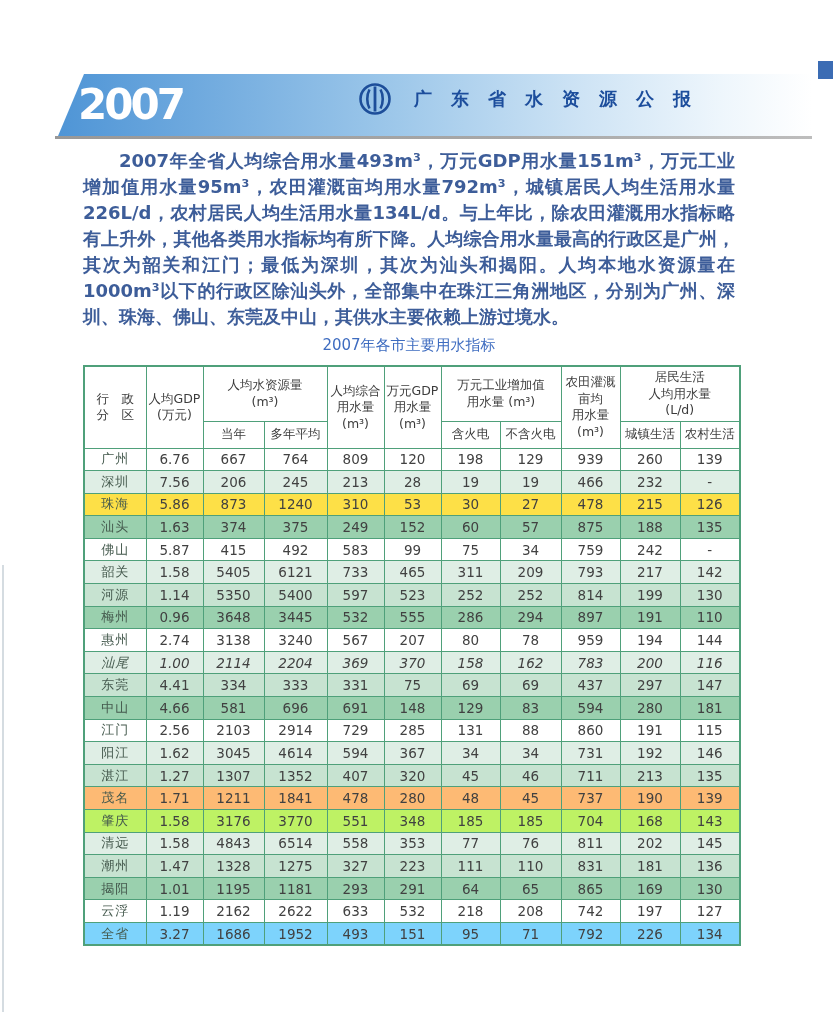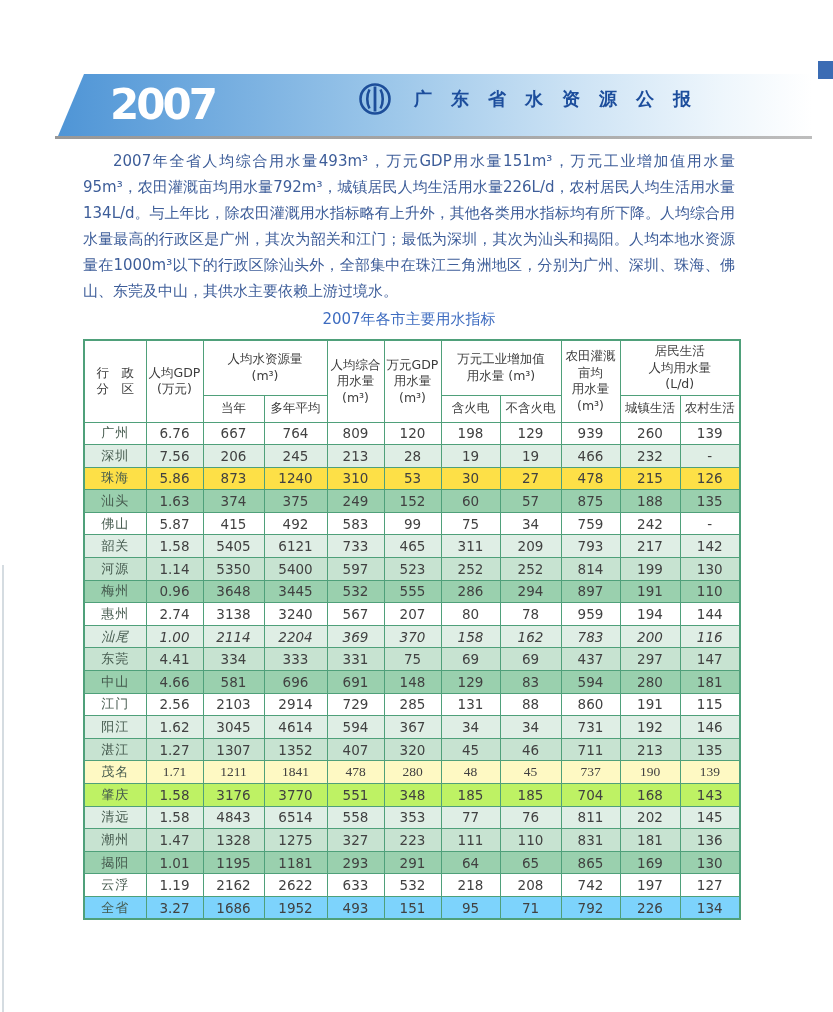--- a/index.html
+++ b/index.html
@@ -5,37 +5,37 @@
   * { margin:0; padding:0; box-sizing:border-box; }
   html,body { width:833px; height:1012px; background:#ffffff; overflow:hidden;
     font-family:"DejaVu Sans","Liberation Sans",sans-serif; position:relative; }
 
   
   .banner { position:absolute; left:58px; top:74px; width:754px; height:62px;
     background:linear-gradient(90deg,#4f95d6 0%,#6ea9de 18%,#9ec8ea 45%,#cfe4f5 70%,#eef6fc 88%,#ffffff 100%);
     clip-path:polygon(26px 0, 100% 0, 100% 100%, 0 100%);
     display:flex; align-items:center; }
   .banner-year { color:#ffffff; font-size:42px; font-weight:bold; letter-spacing:-3px;
-    margin-left:52px; line-height:1; }
+    margin-left:20px; line-height:1; }
   .banner-title-group { position:absolute; left:300px; top:0; height:50px;
     display:flex; align-items:center; }
   .logo { margin-right:22px; display:block; }
   .bulletin-title { color:#1c4d9c; font-size:18px; font-weight:bold; letter-spacing:19px;
     white-space:nowrap; }
   .banner-shadow { position:absolute; left:55px; top:136px; width:757px; height:3px;
     background:linear-gradient(90deg,#989898 0%,#a8a8a8 60%,#bdbdbd 100%); }
   .edge-tab { position:absolute; right:0; top:61px; width:15px; height:18px; background:#3b6cb4; }
   .scan-line-left { position:absolute; left:2px; top:565px; width:2px; height:447px;
     background:rgba(172,186,196,0.5); }
 
   
   .content { position:absolute; left:83px; top:148px; width:652px; }
   .section-heading { color:#1f97a6; font-size:19px; font-weight:bold; margin-bottom:15px; }
-  .body-paragraph { color:#3d5d99; font-size:15px; line-height:26px; text-align:justify;
-    text-indent:2em; }
+  .body-paragraph { color:#3d5d99; font-size:18px; line-height:26px; text-align:justify;
+    text-indent:2em;font-weight:bold; }
   .table-title { color:#3e6cc0; font-size:15px; text-align:center; margin:6px 0 10px 0; }
 
   
   table.indicators { width:656px; border-collapse:collapse; table-layout:fixed;
     border:2px solid #4fa07a; }
   .indicators th, .indicators td { border:1px solid #4fa07a; text-align:center;
     vertical-align:middle; overflow:hidden; }
   .indicators thead th { font-weight:normal; color:#3c3c3c; font-size:12.5px; line-height:1.32;
     white-space:pre-line; background:#ffffff; padding:2px 0; }
   .indicators thead tr.h1 th { height:45px; }
@@ -302,21 +302,21 @@
           <td>1307</td>
           <td>1352</td>
           <td>407</td>
           <td>320</td>
           <td>45</td>
           <td>46</td>
           <td>711</td>
           <td>213</td>
           <td>135</td>
         </tr>
-        <tr style="background: #fef9c3; font-family: Liberation Serif, serif;">
+        <tr style="background: #fdba74;">
           <td class="region">茂名</td>
           <td>1.71</td>
           <td>1211</td>
           <td>1841</td>
           <td>478</td>
           <td>280</td>
           <td>48</td>
           <td>45</td>
           <td>737</td>
           <td>190</td>

